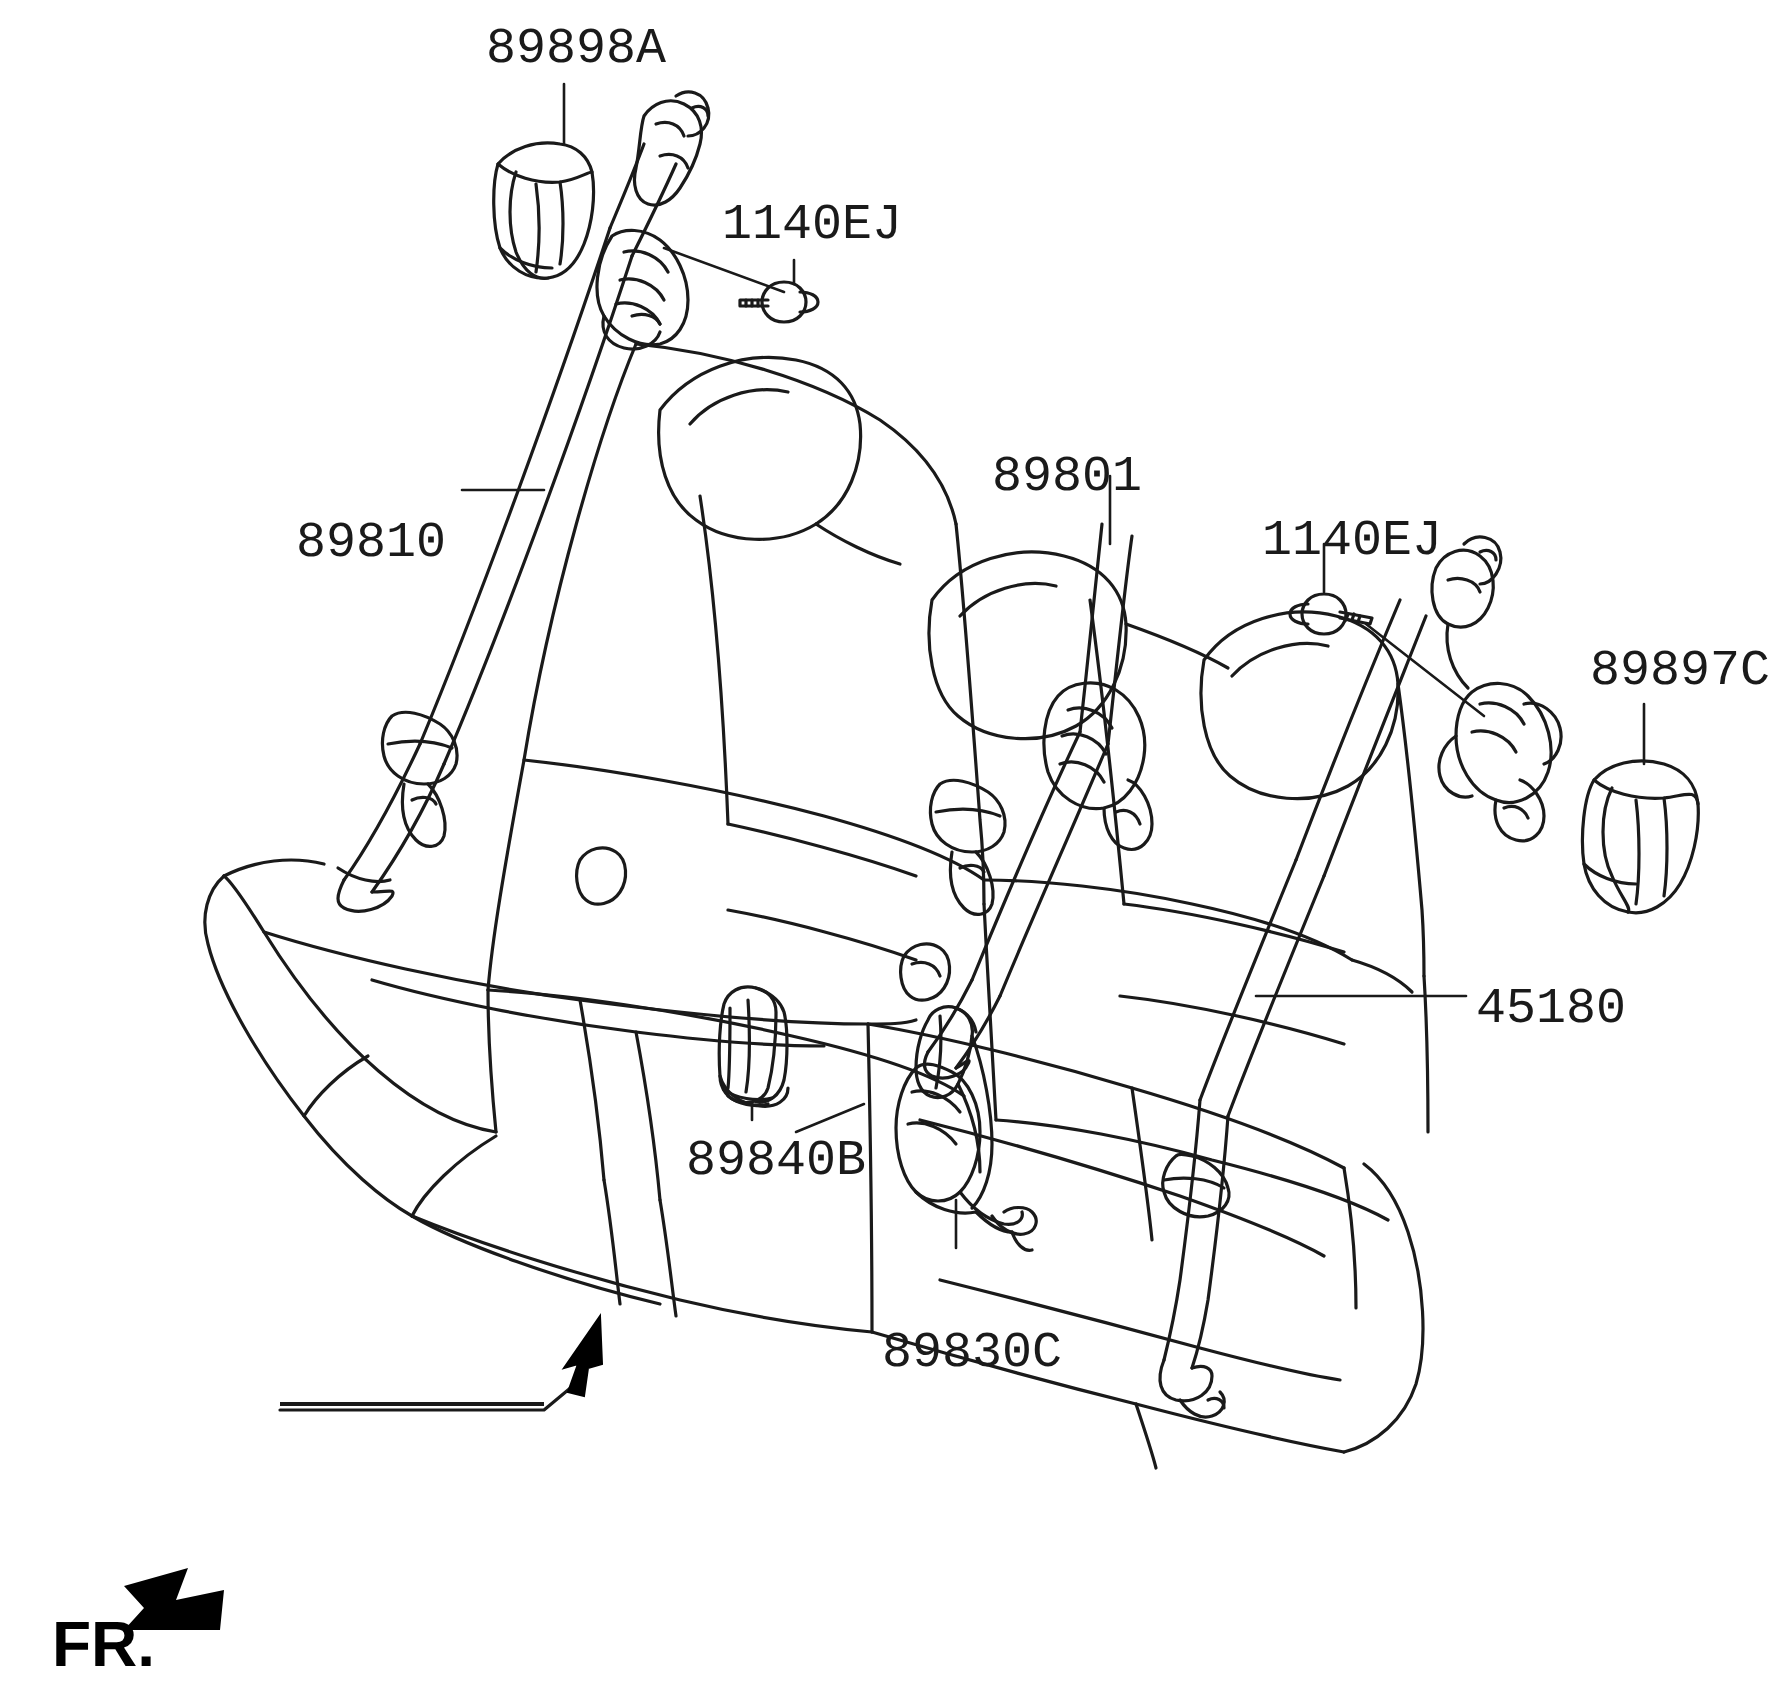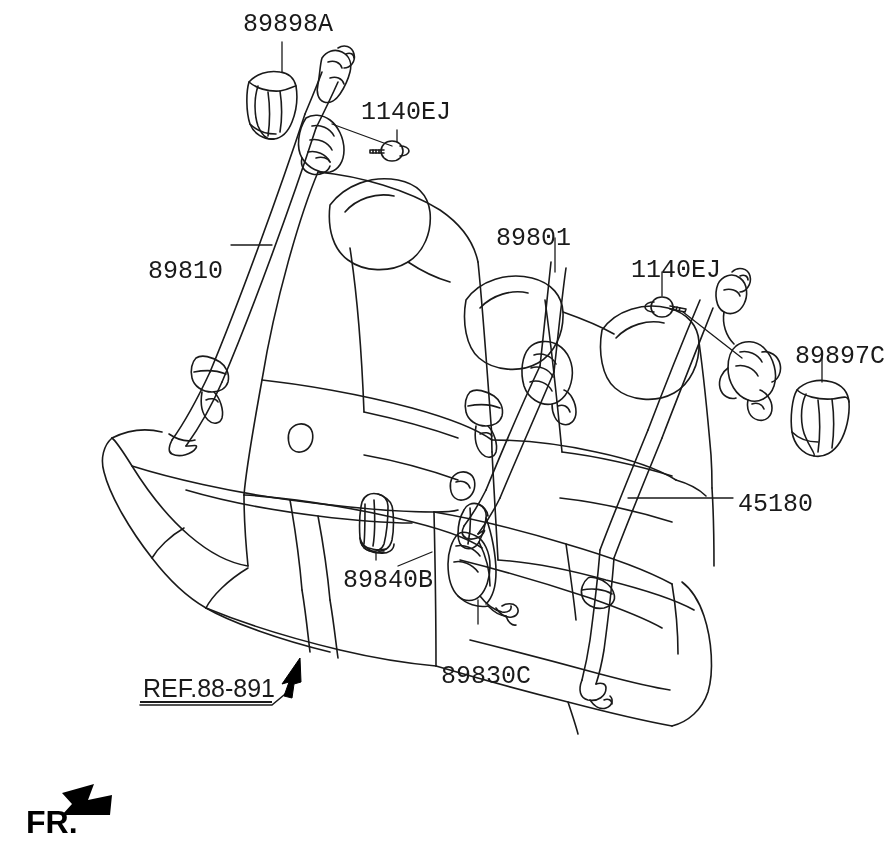--- a/index.html
+++ b/index.html
@@ -330,25 +330,24 @@
   <div class="part-label" style="left:243px; top:12px;">89898A</div>
 
   <div class="part-label" style="left:361px; top:100px;">1140EJ</div>
 
   <div class="part-label" style="left:148px; top:235px;margin-top:24px;">89810</div>
 
   <div class="part-label" style="left:496px; top:226px;">89801</div>
 
   <div class="part-label" style="left:631px; top:258px;">1140EJ</div>
 
-  <div class="part-label" style="left:795px; top:344px;">89897C</div>
+  <div class="part-label" style="left:795px; top:323px;">89897C</div>
 
   <div class="part-label" style="left:738px; top:492px;">45180</div>
 
   <div class="part-label" style="left:331px; top:568px;margin-left:12px;">89840B</div>
 
   <div class="part-label" style="left:441px; top:664px;">89830C</div>
 
-  <div class="ref-label" style="left:143px; top:676px;">REF.88-891</div>
 
   <div class="fr-label" style="left:26px; top:806px;text-align:right;">FR.</div>
 
 </div>
 
 </body></html>

